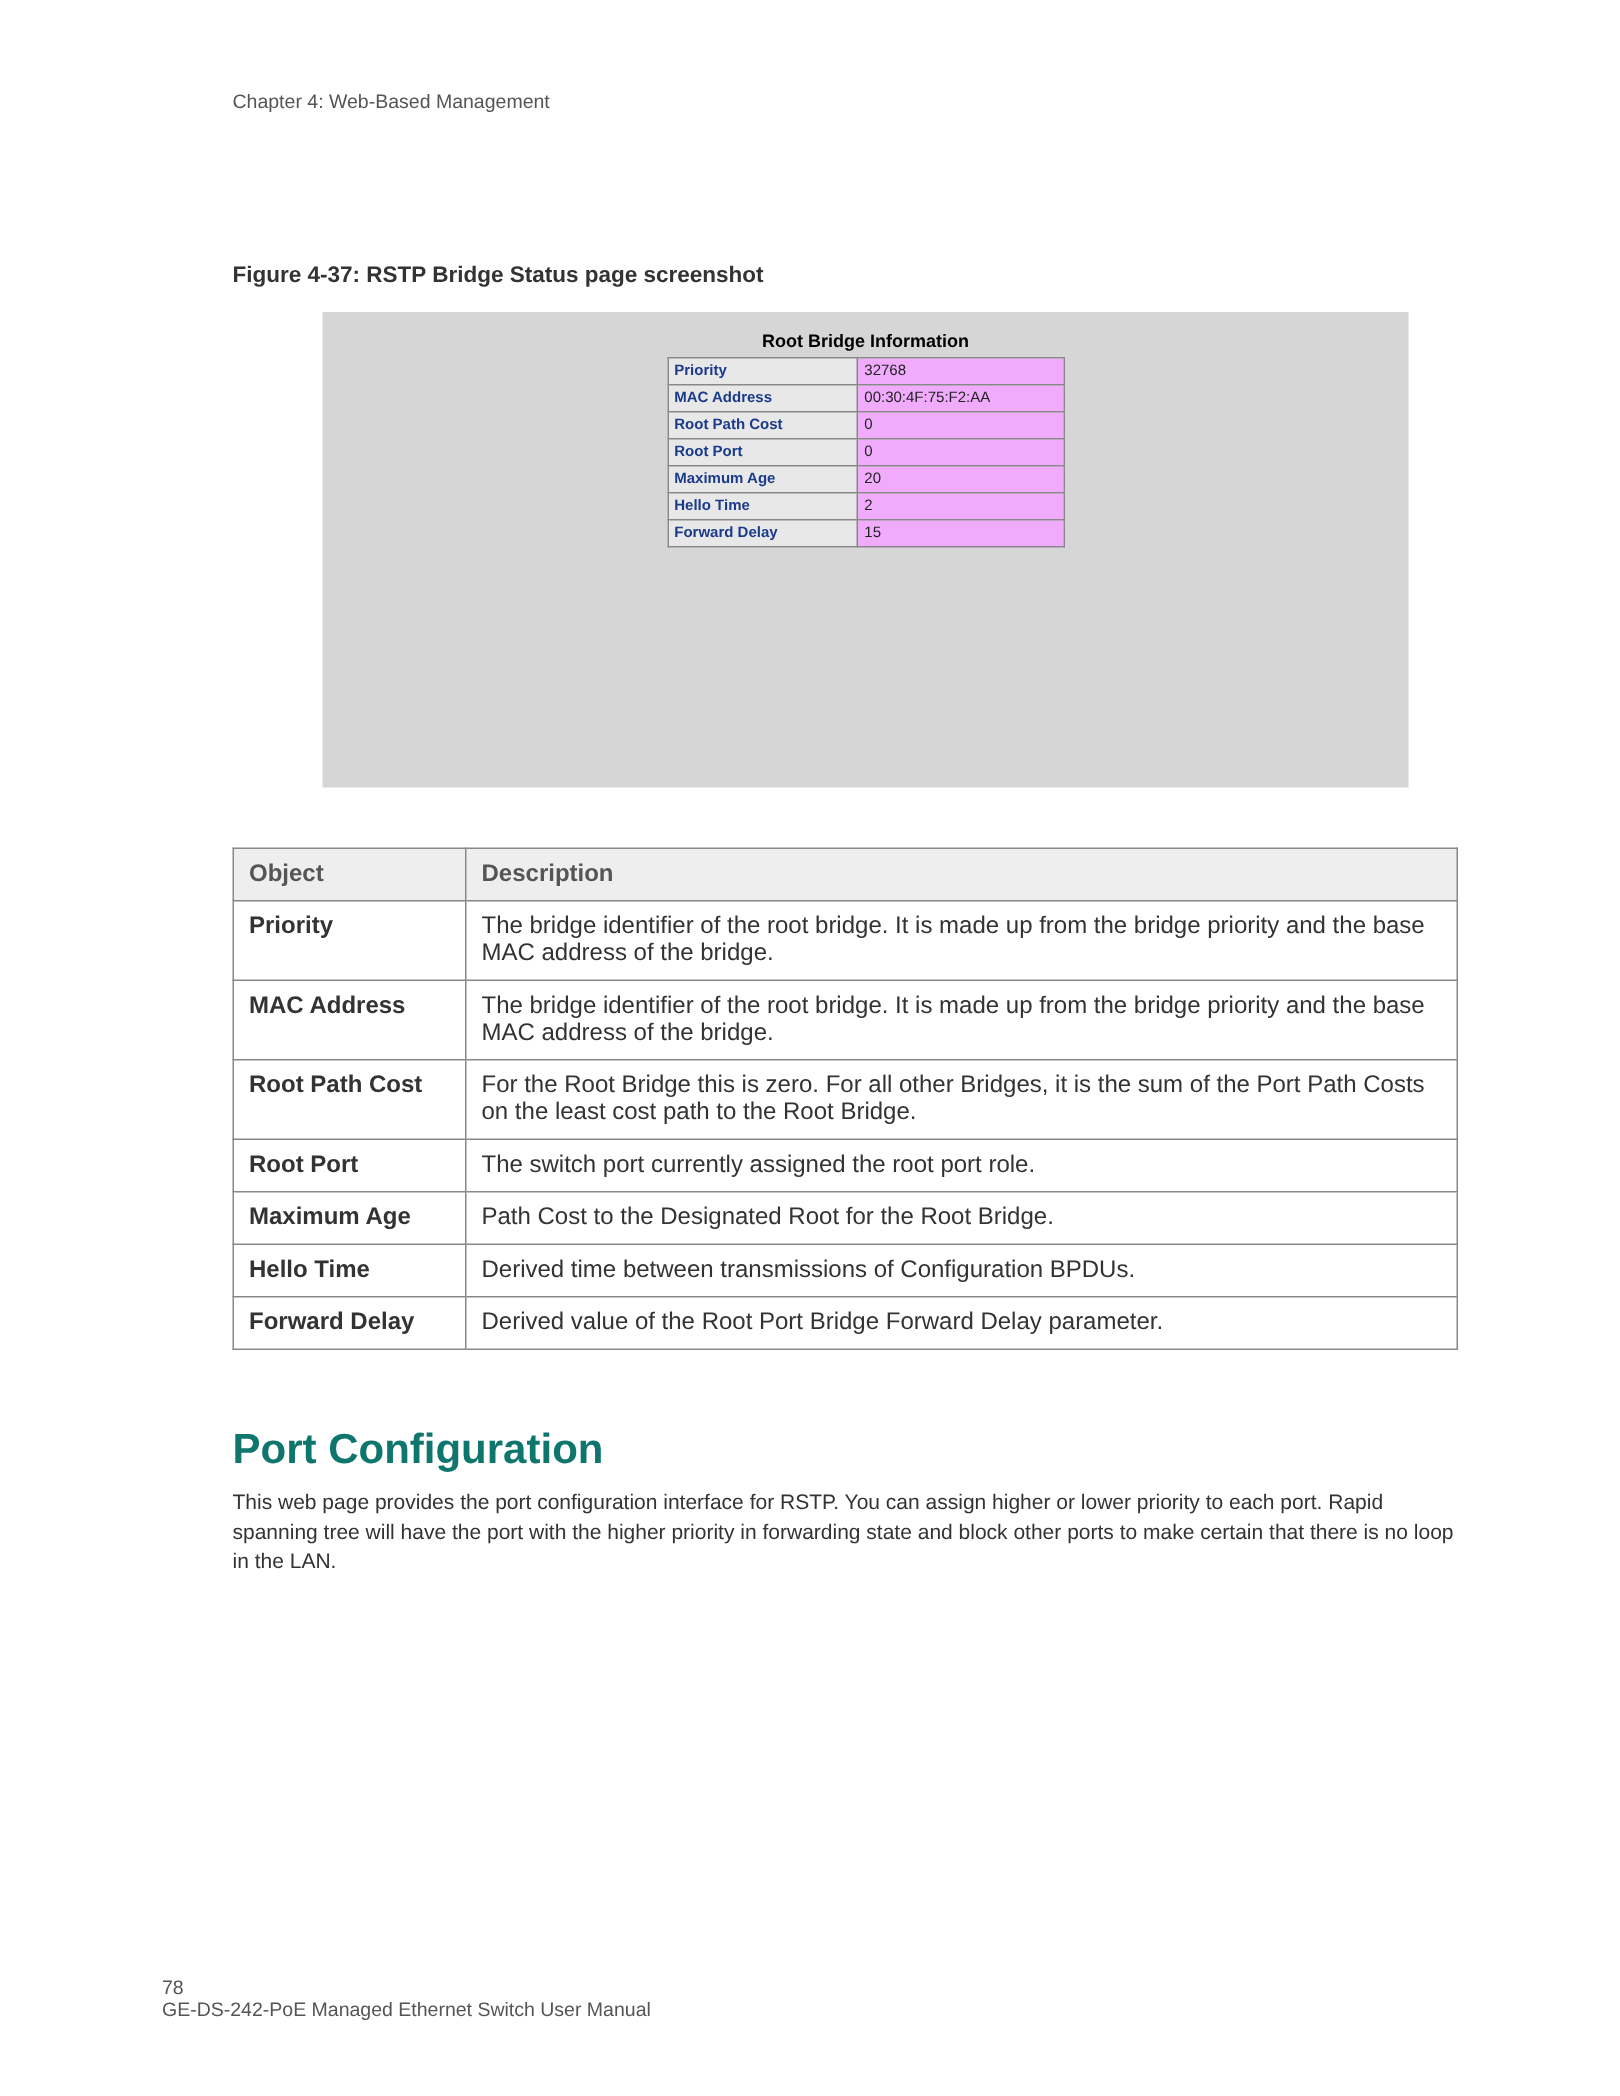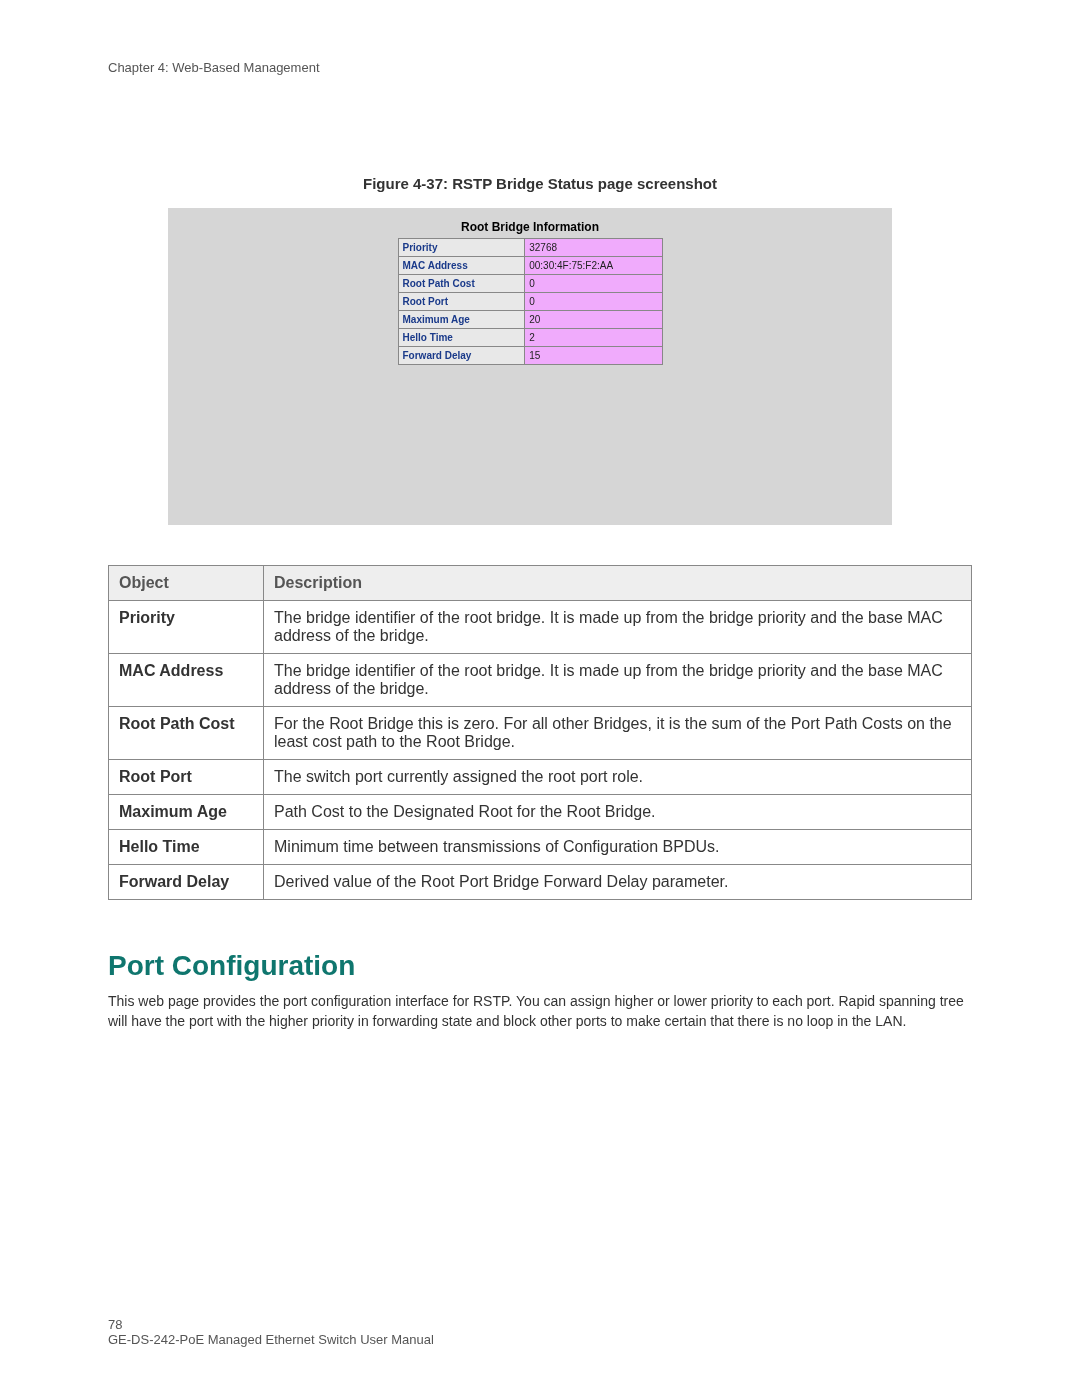--- a/index.html
+++ b/index.html
@@ -6,32 +6,32 @@
   body {
     width: 1080px;
     height: 1397px;
     background: #ffffff;
     font-family: "Segoe UI", Arial, sans-serif;
     color: #333;
     position: relative;
   }
   .page {
     padding: 60px 108px 0 108px;
+    margin-left: 47px;
   }
   .chapter-header {
     font-size: 13px;
     color: #555;
     margin-bottom: 100px;
   }
   .figure-caption {
     font-size: 15px;
     font-weight: 600;
     color: #333;
     margin-bottom: 16px;
-    text-align: center;
   }
   .screenshot-box {
     background: #d6d6d6;
     width: 724px;
     margin-left: 60px;
     padding: 12px 0 160px 0;
     margin-bottom: 40px;
   }
   .root-bridge-title {
     text-align: center;
@@ -181,21 +181,21 @@
       <tr>
           <td class="obj-col">Root Port</td>
           <td>The switch port currently assigned the root port role.</td>
         </tr>
       <tr>
           <td class="obj-col">Maximum Age</td>
           <td>Path Cost to the Designated Root for the Root Bridge.</td>
         </tr>
       <tr>
           <td class="obj-col">Hello Time</td>
-          <td>Minimum time between transmissions of Configuration BPDUs.</td>
+          <td>Derived time between transmissions of Configuration BPDUs.</td>
         </tr>
       <tr>
           <td class="obj-col">Forward Delay</td>
           <td>Derived value of the Root Port Bridge Forward Delay parameter.</td>
         </tr>
     </tbody>
   </table>
 
   <div class="section-heading">Port Configuration</div>
   <div class="section-body">This web page provides the port configuration interface for RSTP. You can assign higher or lower priority to each port. Rapid spanning tree will have the port with the higher priority in forwarding state and block other ports to make certain that there is no loop in the LAN.</div>

